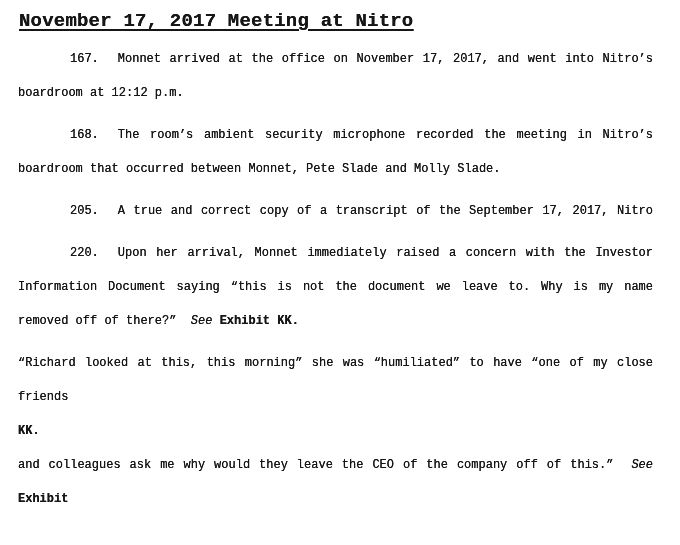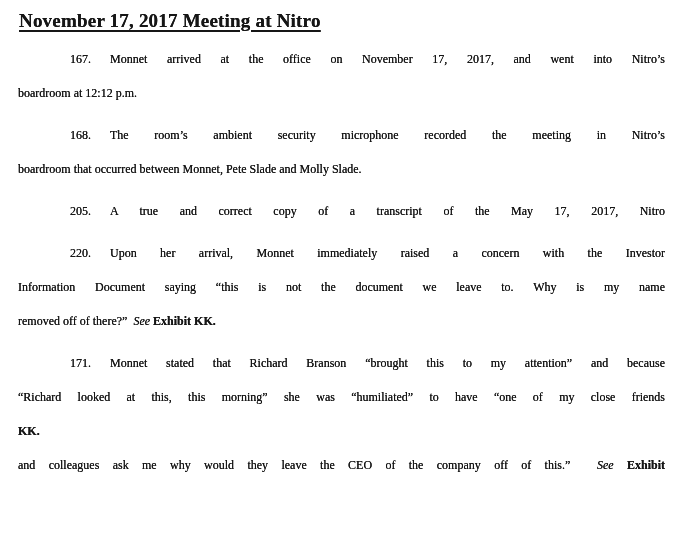--- a/index.html
+++ b/index.html
@@ -5,24 +5,24 @@
   html, body {
     margin: 0;
     padding: 0;
     background: #ffffff;
   }
   .page {
     position: relative;
     width: 680px;
     height: 545px;
     box-sizing: border-box;
-    padding: 8px 15px 0 18px;
+    padding: 8px 27px 0 18px;
     background: #ffffff;
     color: #161616;
-    font-family: Liberation Serif, serif;
+    font-family: Liberation Mono, monospace;
     overflow: hidden;
     text-shadow: 0 0 0.4px currentColor; 
   }
   .heading {
     margin: 0 0 8px 1px;
     font-size: 19px;
     font-weight: bold;
     line-height: 26px;
     letter-spacing: 0.2px;
     text-decoration: underline;
@@ -62,27 +62,26 @@
   <div class="doc-body">
       <div class="paragraph">
         <div class="line justified first-line"><span class="para-number">167.</span><span class="tab"></span><span class="seg-normal">Monnet arrived at the office on November 17, 2017, and went into Nitro’s</span></div>
         <div class="line"><span class="seg-normal">boardroom at 12:12 p.m.</span></div>
       </div>
       <div class="paragraph">
         <div class="line justified first-line"><span class="para-number">168.</span><span class="tab"></span><span class="seg-normal">The room’s ambient security microphone recorded the meeting in Nitro’s</span></div>
         <div class="line"><span class="seg-normal">boardroom that occurred between Monnet, Pete Slade and Molly Slade.</span></div>
       </div>
       <div class="paragraph">
-        <div class="line justified first-line"><span class="para-number">205.</span><span class="tab"></span><span class="seg-normal">A true and correct copy of a transcript of the May 17, 2017, Nitro</span></div>
+        <div class="line justified first-line"><span class="para-number">205.</span><span class="tab"></span><span class="seg-normal">A true and correct copy of a transcript of the September 17, 2017, Nitro</span></div>
       </div>
       <div class="paragraph">
         <div class="line justified first-line"><span class="para-number">220.</span><span class="tab"></span><span class="seg-normal">Upon her arrival, Monnet immediately raised a concern with the Investor</span></div>
         <div class="line justified"><span class="seg-normal">Information Document saying “this is not the document we leave to. Why is my name</span></div>
         <div class="line"><span class="seg-normal">removed off of there?”&nbsp; </span><span class="seg-italic">See </span><span class="seg-bold">Exhibit KK.</span></div>
       </div>
       <div class="paragraph">
-        <div class="line justified first-line"><span class="para-number">171.</span><span class="tab"></span><span class="seg-normal">Monnet stated that Richard Branson “brought this to my attention” and because</span></div>
         <div class="line justified"><span class="seg-normal">“Richard looked at this, this morning” she was “humiliated” to have “one of my close friends</span></div>
         <div class="line"><span class="seg-bold">KK.</span></div>
         <div class="line justified"><span class="seg-normal">and colleagues ask me why would they leave the CEO of the company off of this.”&nbsp; </span><span class="seg-italic">See </span><span class="seg-bold">Exhibit</span></div>
       </div>
     </div>
 </div>
 
 </body></html>

